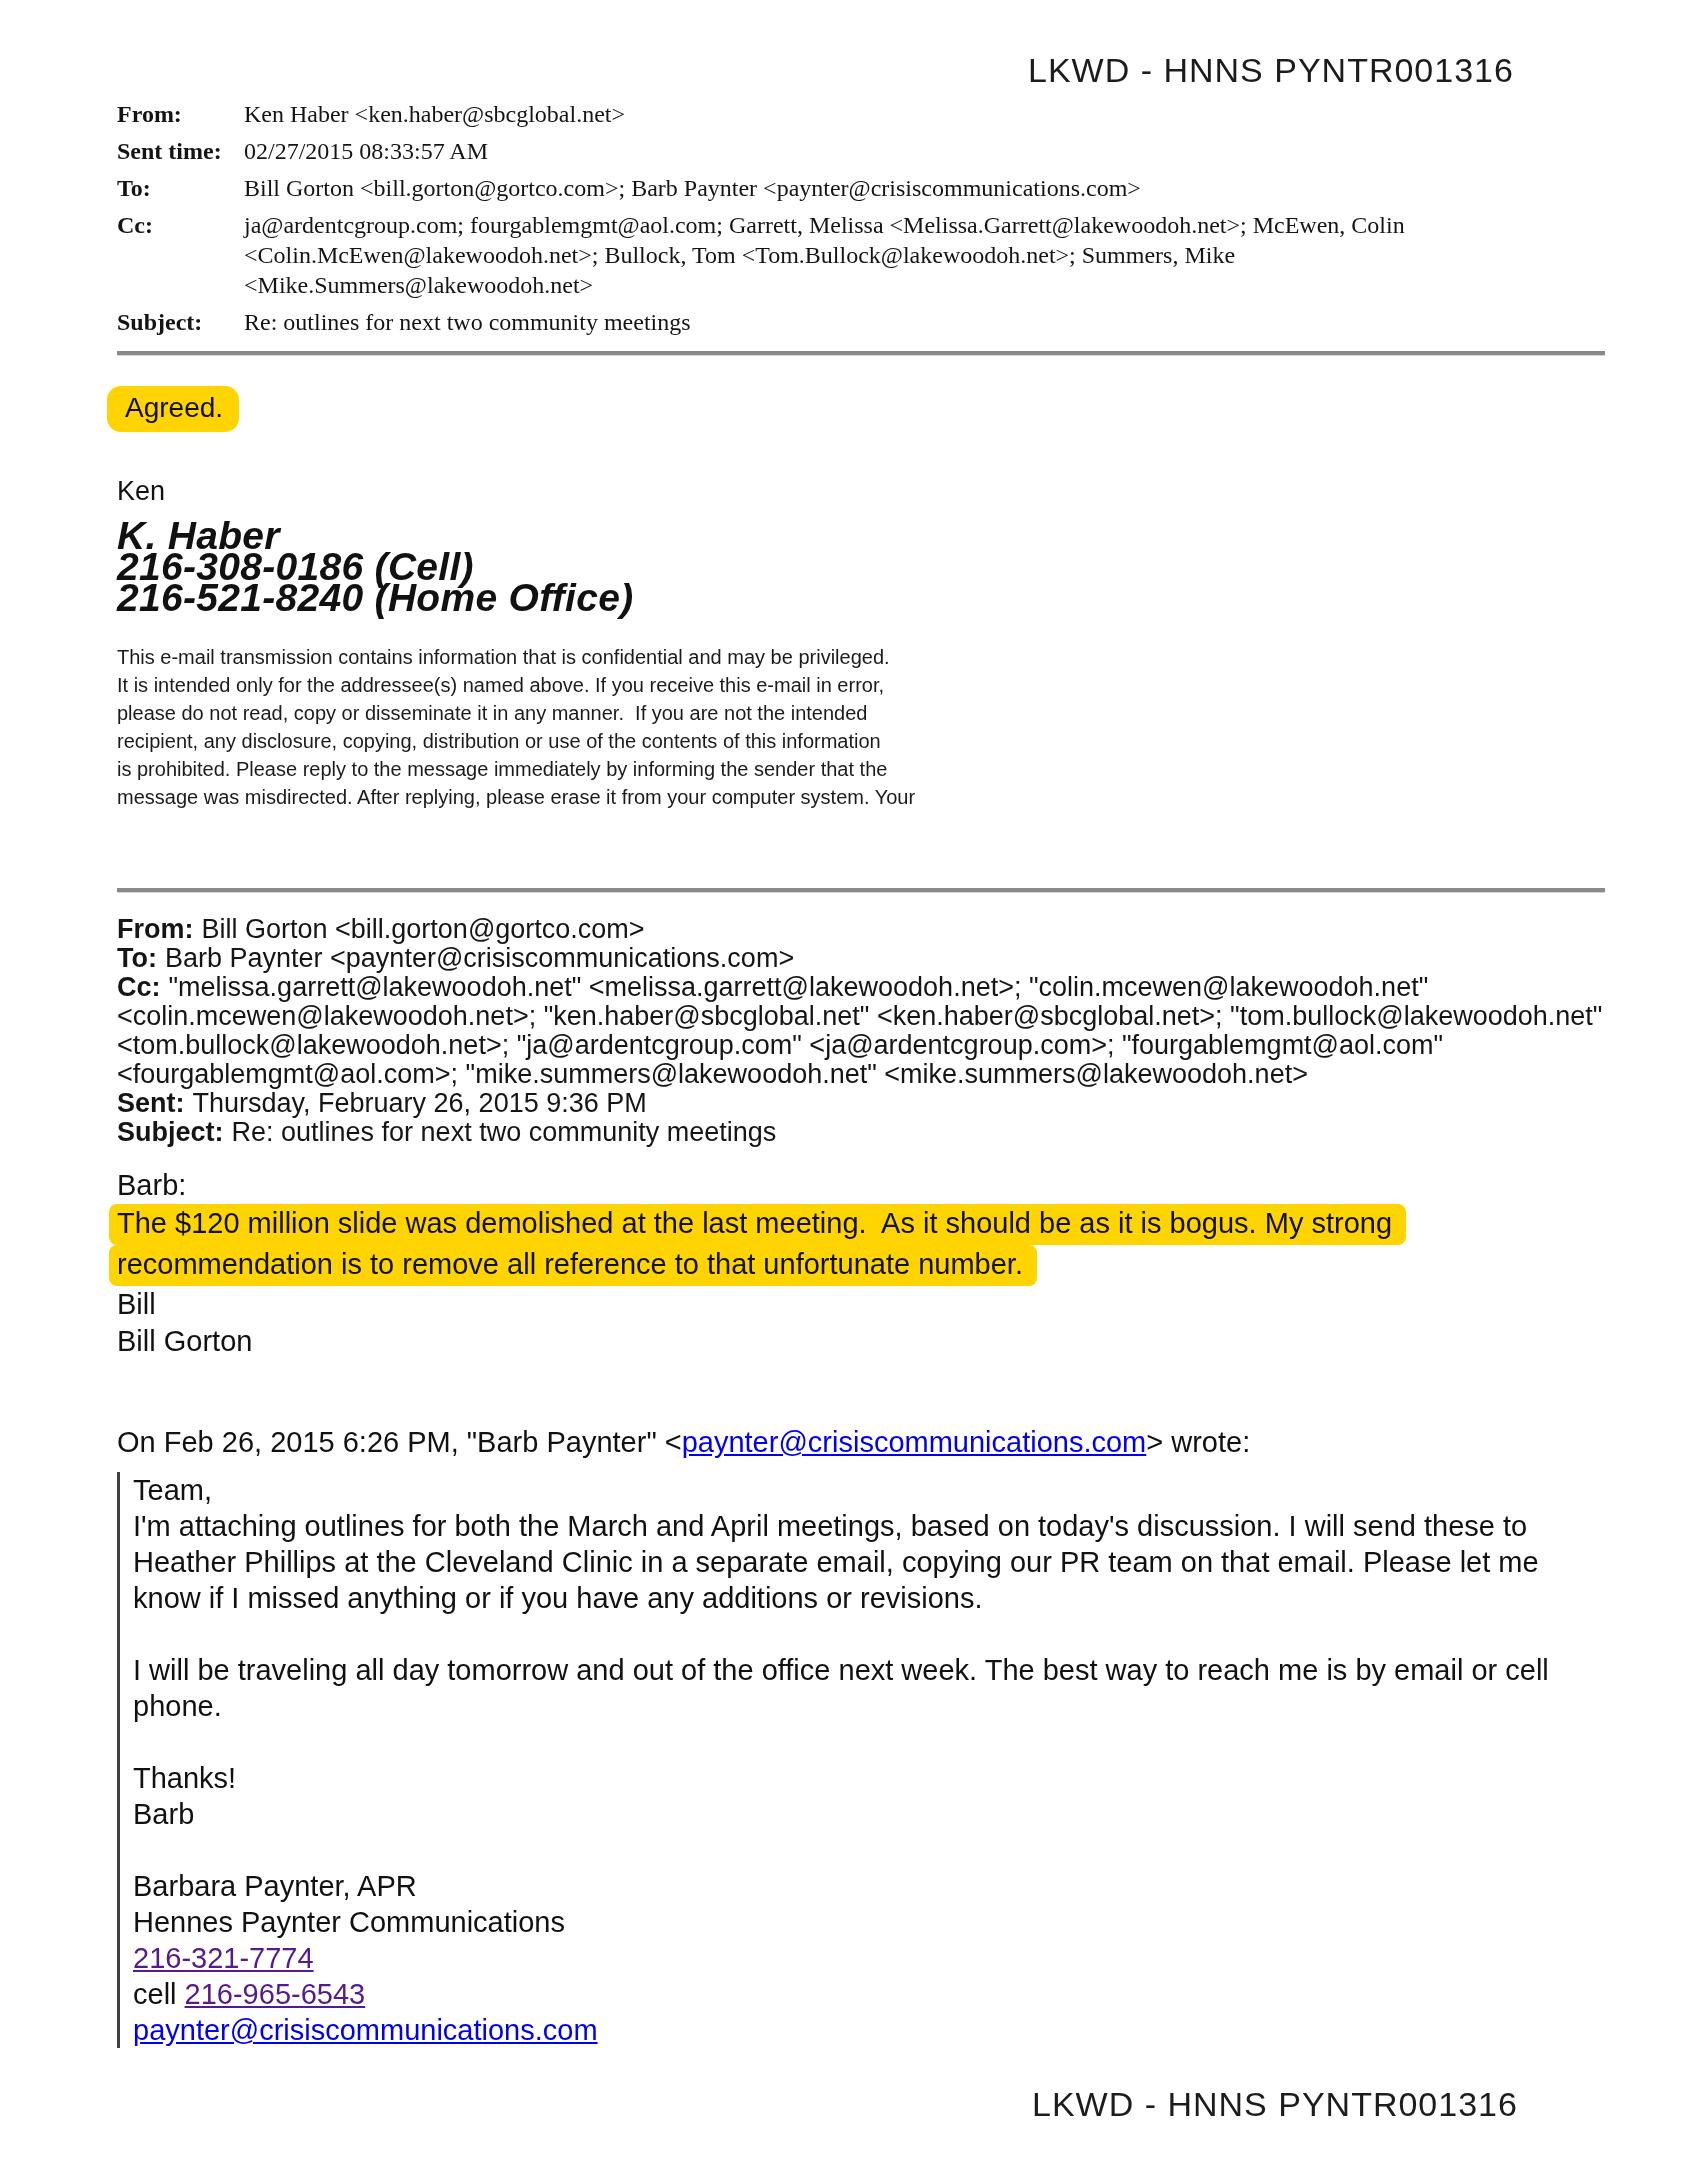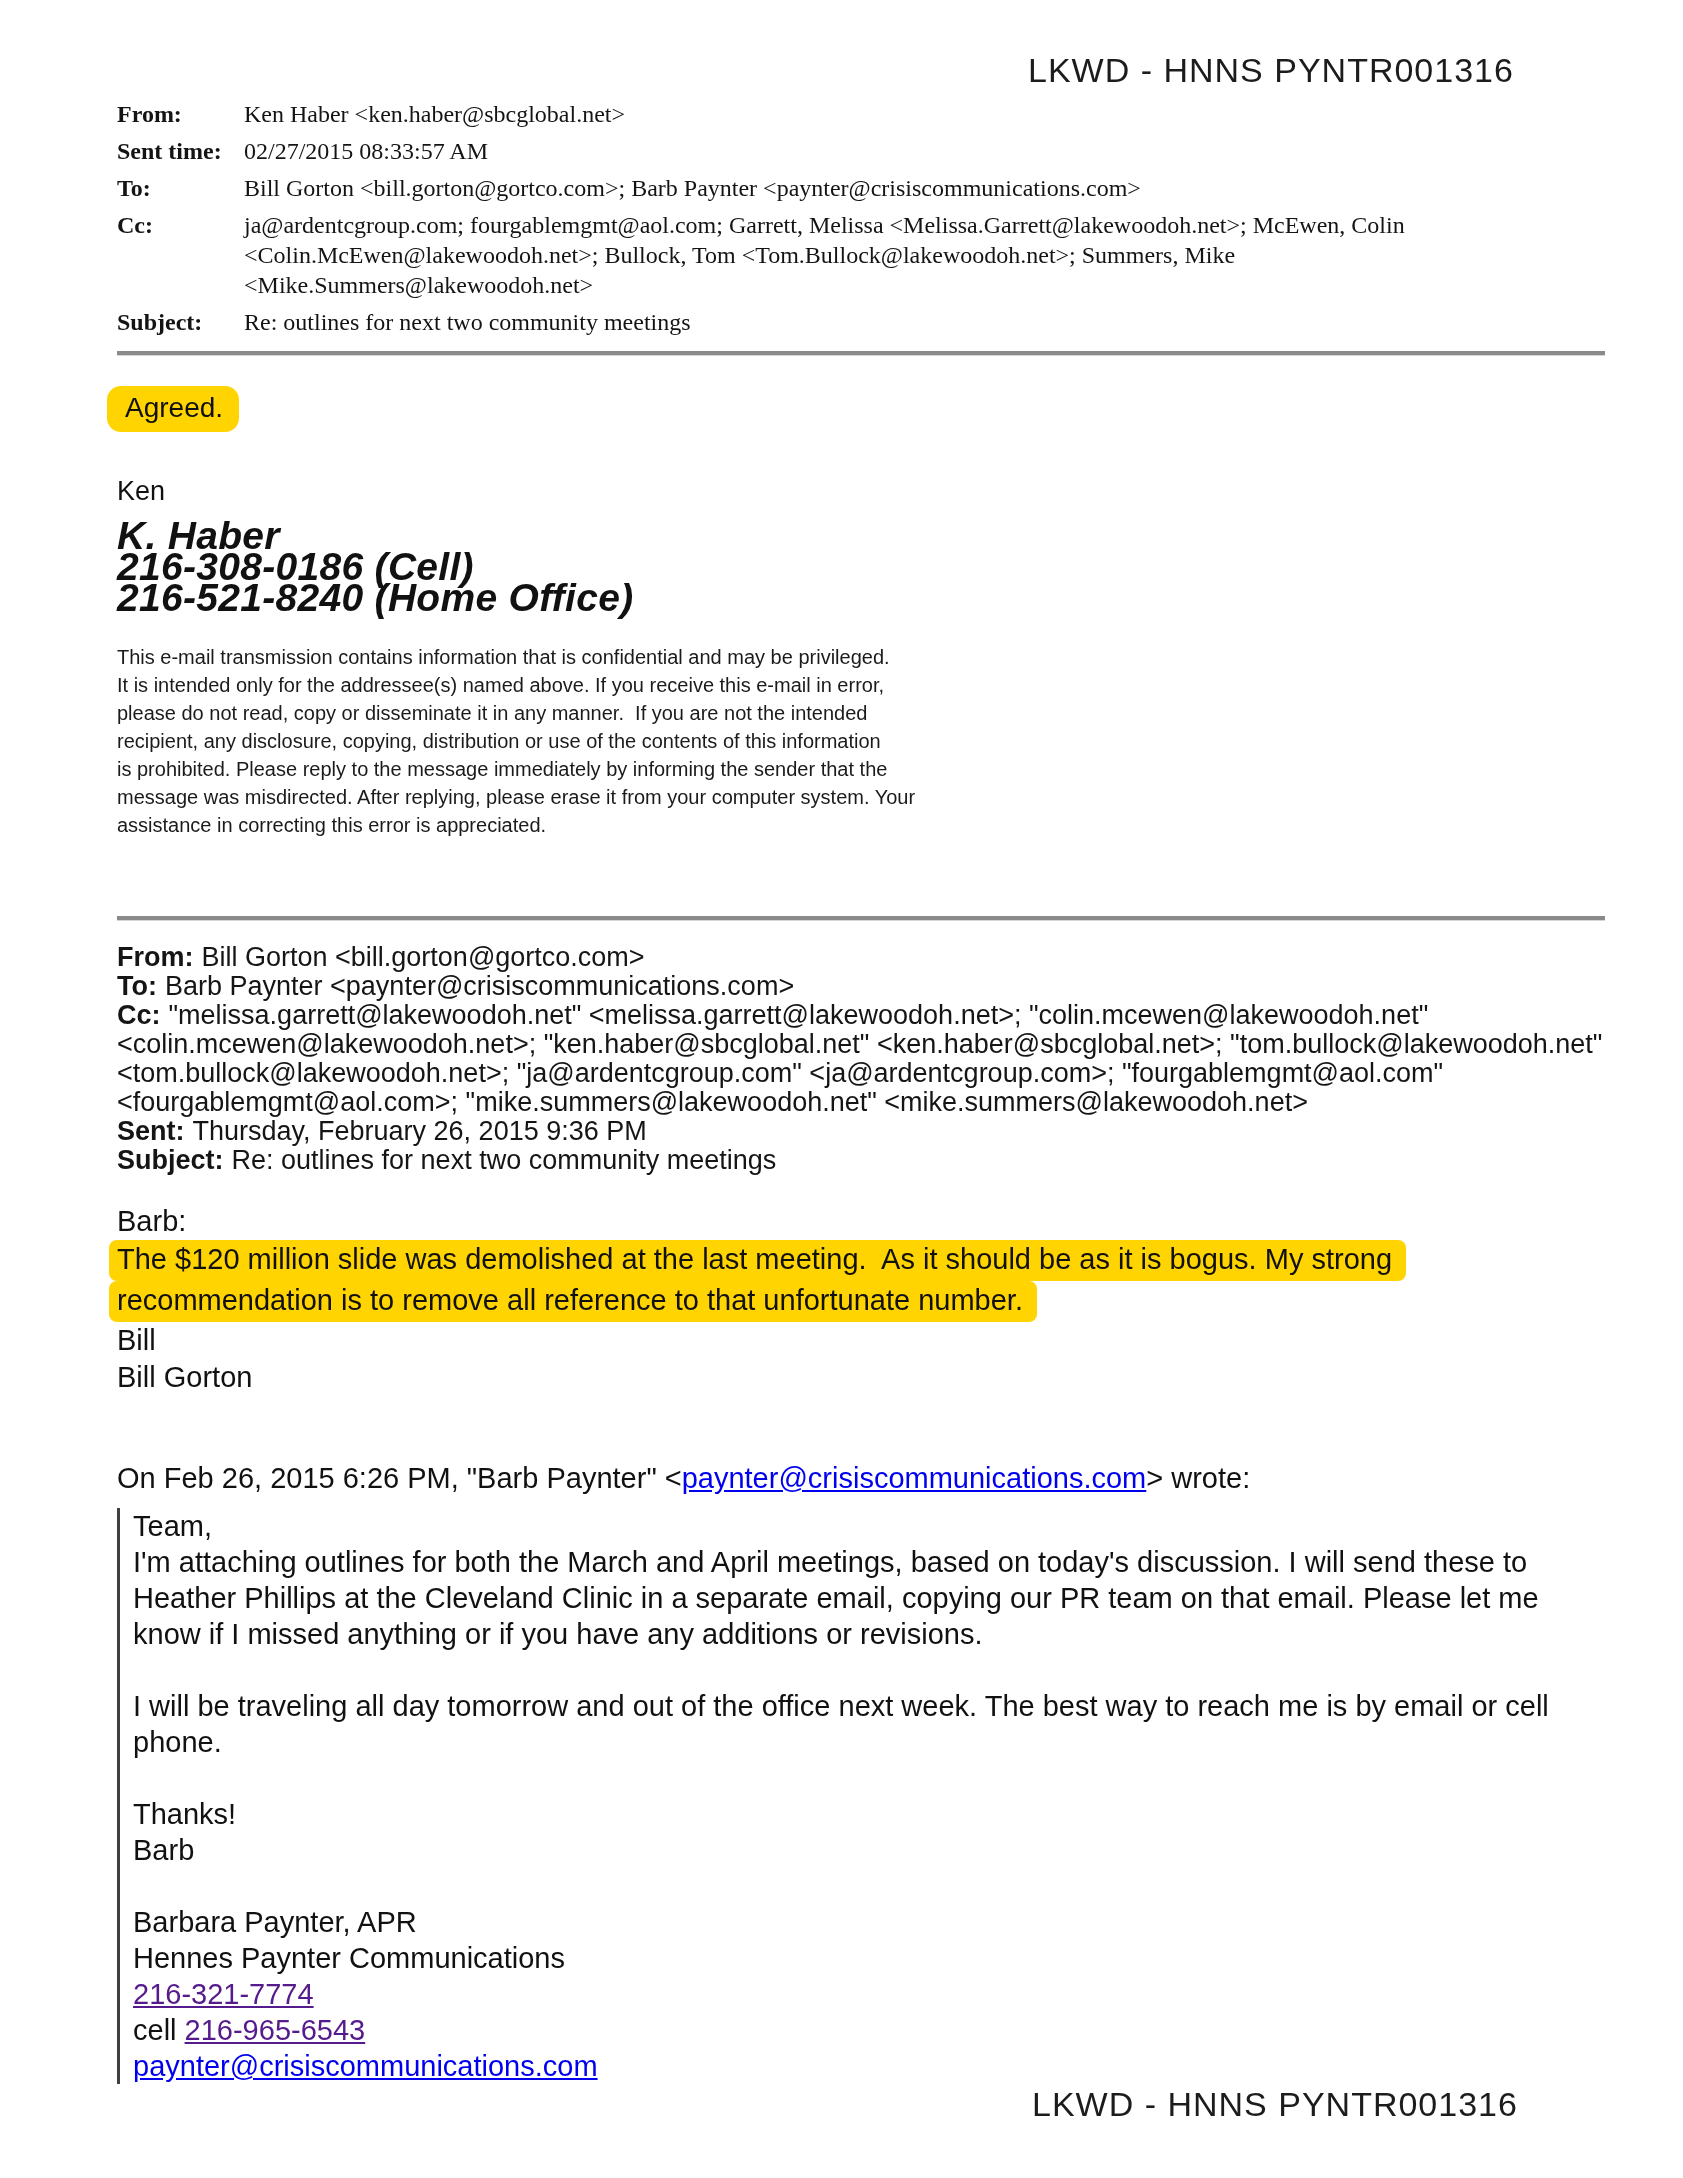--- a/index.html
+++ b/index.html
@@ -26,21 +26,21 @@
   .disclaimer{margin-top:30px;font-size:20px;line-height:28px;color:#1b1b1b;}
   .disc-line{white-space:pre-wrap;}
   .sep2{margin-top:77px;}
 
   
   .hdr2{margin-top:22px;font-size:27px;line-height:29px;color:#151515;}
   .hdr2-line .b{font-weight:bold;}
   .hdr2-line .b:not(:empty){margin-right:8px;}
 
   
-  .body2{margin-top:28px;font-size:29px;line-height:37px;}
+  .body2{margin-top:20px;font-size:29px;line-height:37px;}
   .hl-line .hl{display:inline-block;padding:1px 14px 3px 8px;margin-left:-8px;border-radius:8px;}
 
   
   .attribution{margin-top:65px;font-size:29px;line-height:34px;}
   .quote{margin-top:13px;border-left:3px solid #404040;padding-left:13px;font-size:29px;line-height:36px;}
   .qline{min-height:36px;white-space:pre-wrap;}
   a.link-blue{color:#0000ee;text-decoration:underline;cursor:pointer;}
   a.link-purple{color:#551a8b;text-decoration:underline;cursor:pointer;}
 </style>
 </head>
@@ -79,21 +79,20 @@
       <div>216-521-8240 (Home Office)</div>
     </div>
 
     <div class="disclaimer">
       <div class="disc-line">This e-mail transmission contains information that is confidential and may be privileged.</div>
       <div class="disc-line">It is intended only for the addressee(s) named above. If you receive this e-mail in error,</div>
       <div class="disc-line">please do not read, copy or disseminate it in any manner.  If you are not the intended</div>
       <div class="disc-line">recipient, any disclosure, copying, distribution or use of the contents of this information</div>
       <div class="disc-line">is prohibited. Please reply to the message immediately by informing the sender that the</div>
       <div class="disc-line">message was misdirected. After replying, please erase it from your computer system. Your</div>
-      <div class="disc-line">assistance in correcting this error is appreciated.</div>
     </div>
 
     <div class="sep sep2"></div>
 
     <div class="hdr2">
       <div class="hdr2-line"><span class="b">From:</span><span>Bill Gorton &lt;bill.gorton@gortco.com&gt;</span></div>
       <div class="hdr2-line"><span class="b">To:</span><span>Barb Paynter &lt;paynter@crisiscommunications.com&gt;</span></div>
       <div class="hdr2-line"><span class="b">Cc:</span><span>"melissa.garrett@lakewoodoh.net" &lt;melissa.garrett@lakewoodoh.net&gt;; "colin.mcewen@lakewoodoh.net"</span></div>
       <div class="hdr2-line"><span class="b"></span><span>&lt;colin.mcewen@lakewoodoh.net&gt;; "ken.haber@sbcglobal.net" &lt;ken.haber@sbcglobal.net&gt;; "tom.bullock@lakewoodoh.net"</span></div>
       <div class="hdr2-line"><span class="b"></span><span>&lt;tom.bullock@lakewoodoh.net&gt;; "ja@ardentcgroup.com" &lt;ja@ardentcgroup.com&gt;; "fourgablemgmt@aol.com"</span></div>

